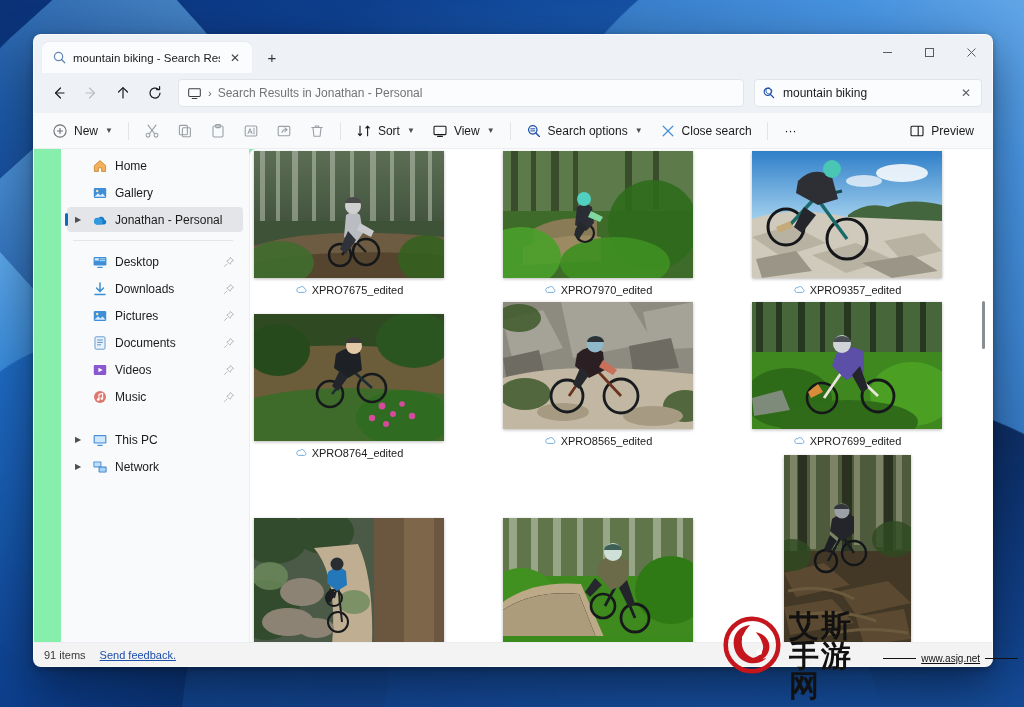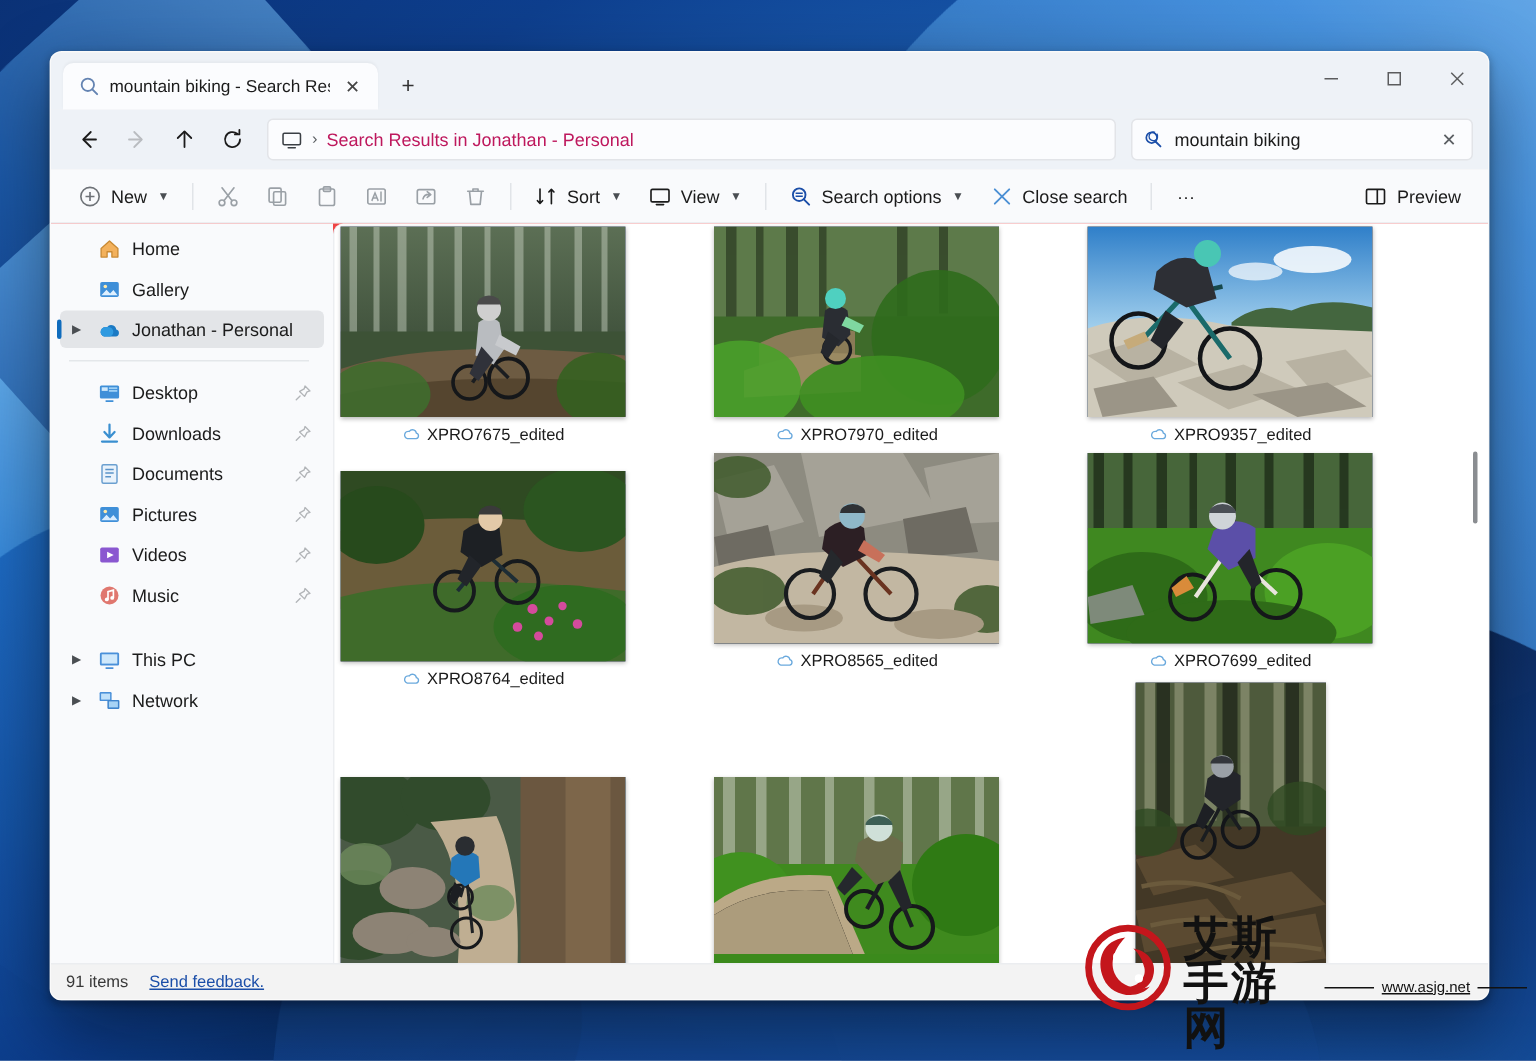--- a/index.html
+++ b/index.html
@@ -68,21 +68,21 @@
 
   
   .navbar { height: 40px; background: #eef2f7; display: flex; align-items: center;
             padding: 0 10px; gap: 2px; flex: 0 0 auto; }
   .navbtn { width: 30px; height: 30px; border-radius: 5px; display: flex;
             align-items: center; justify-content: center; color: #1b1b1b; }
   .navbtn.disabled { color: #b9bcc0; }
   .addressbar { flex: 1 1 auto; height: 28px; background: #fbfcfe; border: 1px solid #e2e4e8;
                 border-radius: 4px; display: flex; align-items: center; gap: 6px;
                 padding: 0 8px; margin: 0 8px 0 6px; min-width: 0; }
-  .addr-crumbs { display: flex; align-items: center; gap: 5px; font-size: 12px; color: #be185d;
+  .addr-crumbs { display: flex; align-items: center; gap: 5px; font-size: 12px; color: #737373;
                  white-space: nowrap; overflow: hidden; text-align: right; }
   .crumb-sep { color: #5b5f63; font-size: 11px; }
   .searchbox { width: 228px; height: 28px; background: #fbfcfe; border: 1px solid #e2e4e8;
                border-radius: 4px; display: flex; align-items: center; gap: 7px; padding: 4px 7px; }
   .searchbox .txt { flex: 1 1 auto; font-size: 12px; color: #1b1b1b; white-space: nowrap;
                     overflow: hidden; }
   .searchclear { width: 16px; height: 16px; display: flex; align-items: center;
                  justify-content: center; color: #5b5f63; font-size: 12px; }
 
   
@@ -90,21 +90,21 @@
             padding: 0 10px; gap: 1px; flex: 0 0 auto; border-bottom: 1px solid #eceef1; }
   .cmd { height: 28px; display: flex; align-items: center; gap: 6px; padding: 0 8px;
          border-radius: 5px; font-size: 12px; color: #1b1b1b; white-space: nowrap; }
   .cmd.icononly { width: 32px; justify-content: center; padding: 0; }
   .cmd .chev { font-size: 8px; color: #4a4e52; margin-left: 1px; }
   .cmd-sep { width: 1px; height: 18px; background: #e1e4e8; margin: 0 6px; }
   .cmd-spacer { flex: 1 1 auto; }
   .icn { width: 16px; height: 16px; flex: 0 0 auto; }
 
   
-  .body { flex: 1 1 auto; display: flex; min-height: 0; background: #ef4444; }
+  .body { flex: 1 1 auto; display: flex; min-height: 0; background: #86efac; padding-left: 27px; }
 
   
   .sidebar { width: 188px; flex: 0 0 188px; background: #f9fafc; padding: 4px 6px 0 6px;
              overflow: hidden; }
   .navitem { height: 25px; display: flex; align-items: center; gap: 7px; padding: 0 8px 0 4px;
              border-radius: 4px; font-size: 12px; color: #1b1b1b; position: relative;
              margin-bottom: 2px; }
   .navitem.selected { background: #e3e5e8; }
   .navitem.selected::before { content: ""; position: absolute; left: -2px; top: 6px;
              width: 3px; height: 13px; background: #0f6cbd; border-radius: 2px; }
@@ -407,40 +407,40 @@
         <span class="navlabel">Downloads</span>
         <svg class="pin" viewBox="0 0 16 16">
           <path d="M9.8 1.8 L14.2 6.2 L11.6 7 L9.4 11 L5 6.6 L9 4.4 Z" fill="none" stroke="#6e7277" stroke-width="1.2" stroke-linejoin="round"></path>
           <line x1="5.4" y1="10.6" x2="2" y2="14" stroke="#6e7277" stroke-width="1.2" stroke-linecap="round"></line>
         </svg>
       </div>
 
       <div class="navitem">
         <span class="twisty empty">▶</span>
         <svg class="icn" viewBox="0 0 16 16">
+          <rect x="1.8" y="3" width="12.4" height="10" rx="1.2" fill="#3f8fd8"></rect>
+          <path d="M2.6 11.8 L6 8.2 L8.4 10.6 L10.6 8.4 L13.4 11.8 Z" fill="#d8ecff"></path>
+          <circle cx="5.2" cy="6" r="1.2" fill="#ffe9a8"></circle>
+        </svg>
+        <span class="navlabel">Pictures</span>
+        <svg class="pin" viewBox="0 0 16 16">
+          <path d="M9.8 1.8 L14.2 6.2 L11.6 7 L9.4 11 L5 6.6 L9 4.4 Z" fill="none" stroke="#6e7277" stroke-width="1.2" stroke-linejoin="round"></path>
+          <line x1="5.4" y1="10.6" x2="2" y2="14" stroke="#6e7277" stroke-width="1.2" stroke-linecap="round"></line>
+        </svg>
+      </div>
+
+      <div class="navitem">
+        <span class="twisty empty">▶</span>
+        <svg class="icn" viewBox="0 0 16 16">
           <rect x="3" y="1.8" width="10" height="12.4" rx="1" fill="#e9f2fb" stroke="#6b9fd0" stroke-width="1"></rect>
           <line x1="5.2" y1="5" x2="10.8" y2="5" stroke="#5a93c9" stroke-width="1"></line>
           <line x1="5.2" y1="7.4" x2="10.8" y2="7.4" stroke="#5a93c9" stroke-width="1"></line>
           <line x1="5.2" y1="9.8" x2="9" y2="9.8" stroke="#5a93c9" stroke-width="1"></line>
         </svg>
         <span class="navlabel">Documents</span>
-        <svg class="pin" viewBox="0 0 16 16">
-          <path d="M9.8 1.8 L14.2 6.2 L11.6 7 L9.4 11 L5 6.6 L9 4.4 Z" fill="none" stroke="#6e7277" stroke-width="1.2" stroke-linejoin="round"></path>
-          <line x1="5.4" y1="10.6" x2="2" y2="14" stroke="#6e7277" stroke-width="1.2" stroke-linecap="round"></line>
-        </svg>
-      </div>
-
-      <div class="navitem">
-        <span class="twisty empty">▶</span>
-        <svg class="icn" viewBox="0 0 16 16">
-          <rect x="1.8" y="3" width="12.4" height="10" rx="1.2" fill="#3f8fd8"></rect>
-          <path d="M2.6 11.8 L6 8.2 L8.4 10.6 L10.6 8.4 L13.4 11.8 Z" fill="#d8ecff"></path>
-          <circle cx="5.2" cy="6" r="1.2" fill="#ffe9a8"></circle>
-        </svg>
-        <span class="navlabel">Pictures</span>
         <svg class="pin" viewBox="0 0 16 16">
           <path d="M9.8 1.8 L14.2 6.2 L11.6 7 L9.4 11 L5 6.6 L9 4.4 Z" fill="none" stroke="#6e7277" stroke-width="1.2" stroke-linejoin="round"></path>
           <line x1="5.4" y1="10.6" x2="2" y2="14" stroke="#6e7277" stroke-width="1.2" stroke-linecap="round"></line>
         </svg>
       </div>
 
       <div class="navitem">
         <span class="twisty empty">▶</span>
         <svg class="icn" viewBox="0 0 16 16">
           <rect x="1.8" y="3" width="12.4" height="10" rx="1.2" fill="#8a57d0"></rect>

